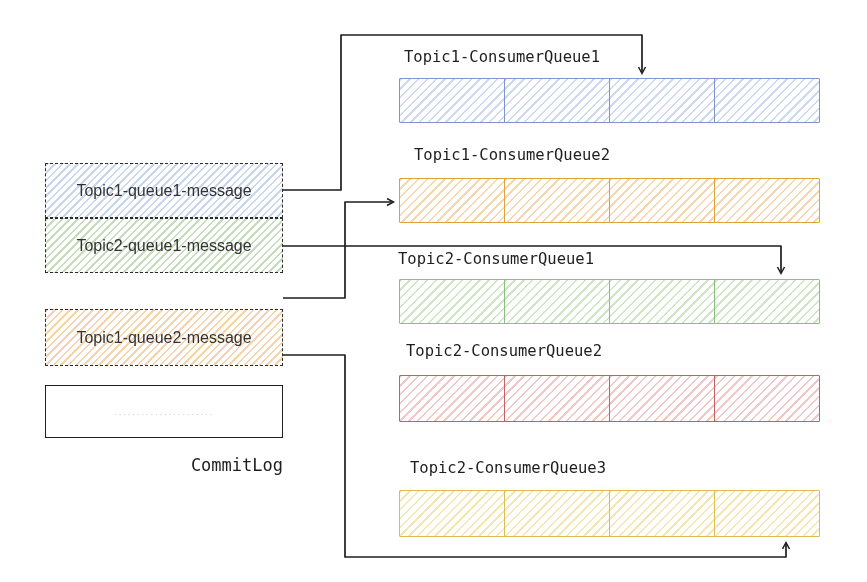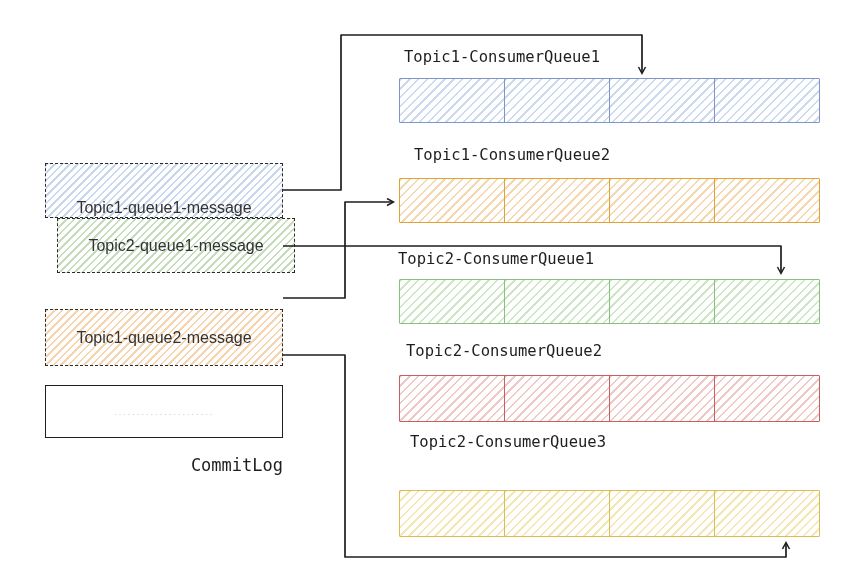--- a/index.html
+++ b/index.html
@@ -50,39 +50,39 @@
     font-size:15.5px;color:#1e1e1e;white-space:nowrap;text-align:center;
   }
   
   #arrows{position:absolute;left:0;top:0;pointer-events:none;}
 </style>
 </head>
 <body>
 
 <div id="canvas">
 
-  <div class="clrow blue" style="top:163px;height:55px;align-items:flex-end;">
+  <div class="clrow blue" style="top:163px;height:55px;">
     <span>Topic1-queue1-message</span>
   </div>
-  <div class="clrow green" style="top:218px;height:55px;margin-left:12px;">
+  <div class="clrow green" style="top:218px;height:55px;">
     <span>Topic2-queue1-message</span>
   </div>
   <div class="clrow orange" style="top:273px;height:57px;">
     <span>Topic1-queue2-message</span>
   </div>
   <div class="clrow empty" style="top:385px;height:53px;">
     <span class="dots">......................</span>
   </div>
   <div id="commitlog-label">CommitLog</div>
 
   <div class="qlabel" style="left:404px;top:48px;">Topic1-ConsumerQueue1</div>
   <div class="qlabel" style="left:414px;top:146px;">Topic1-ConsumerQueue2</div>
   <div class="qlabel" style="left:398px;top:250px;">Topic2-ConsumerQueue1</div>
   <div class="qlabel" style="left:406px;top:342px;">Topic2-ConsumerQueue2</div>
-  <div class="qlabel" style="left:410px;top:433px;">Topic2-ConsumerQueue3</div>
+  <div class="qlabel" style="left:410px;top:459px;">Topic2-ConsumerQueue3</div>
 
   <div class="queue blue" style="top:78px;height:45px;">
     <div class="seg"></div>
       <div class="seg"></div>
       <div class="seg"></div>
       <div class="seg"></div>
   </div>
   <div class="queue orange" style="top:178px;height:45px;">
     <div class="seg"></div>
       <div class="seg"></div>

